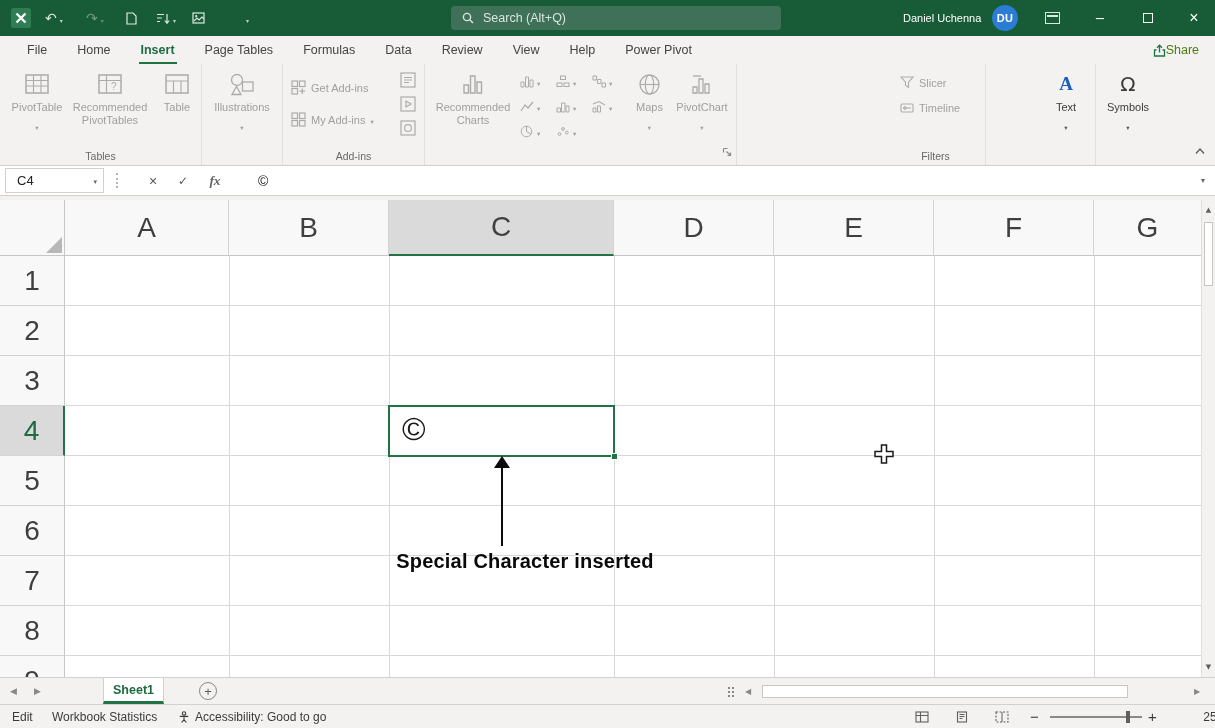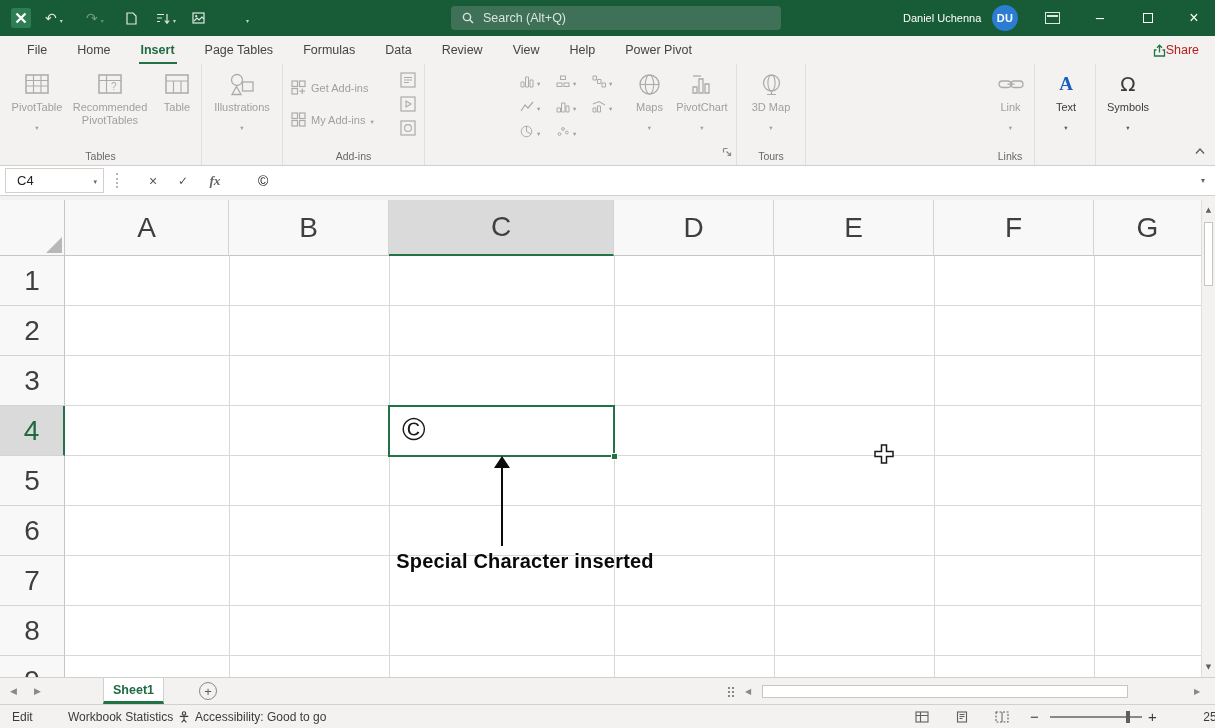--- a/index.html
+++ b/index.html
@@ -20,21 +20,21 @@
   .winbtn{position:absolute;top:0;width:44px;height:36px;display:flex;align-items:center;justify-content:center;color:#fff;font-size:13px}
   .maxbox{width:10px;height:10px;border:1.2px solid #fff}
   .ribopts{width:15px;height:12px;border:1.2px solid #dce8e1;position:relative}
   .ribopts::after{content:"";position:absolute;left:1px;right:1px;top:2px;height:1.5px;background:#dce8e1}
 
   
   .tabrow{position:absolute;top:36px;left:0;width:1215px;height:28px;background:#f3f2f1;display:flex;align-items:stretch;padding-left:12px}
   .tab{padding:0 15px;display:flex;align-items:center;font-size:12.5px;color:#444;position:relative;white-space:nowrap}
   .tab.active{color:#1e6b42;font-weight:700}
   .tab.active::after{content:"";position:absolute;left:13px;right:13px;bottom:0;height:2.5px;background:#217346}
-  .share{position:absolute;right:16px;top:0;height:28px;display:flex;align-items:center;font-size:12.5px;color:#b91c1c}
+  .share{position:absolute;right:16px;top:0;height:28px;display:flex;align-items:center;font-size:12.5px;color:#4d7c0f}
 
   
   .ribbon{position:absolute;top:64px;left:0;width:1215px;height:102px;background:#f3f2f1;border-bottom:1px solid #d2d0ce}
   .rg{position:absolute;top:0;height:101px;border-right:1px solid #e1dfdd}
   .glabel{position:absolute;left:2px;right:2px;bottom:3px;text-align:center;font-size:10.5px;color:#696867;white-space:nowrap}
   .bigbtn{position:absolute;top:5px;display:flex;flex-direction:column;align-items:center;gap:2px;text-align:center}
   .ricon{height:30px;display:flex;align-items:center;justify-content:center}
   .blab{font-size:11px;line-height:1.18;color:#a19f9d}
   .on .blab{color:#3b3b3b}
   .chev::after{content:"▾";font-family:"DejaVu Sans",sans-serif;font-size:6.5px;color:#a19f9d;line-height:1}
@@ -262,20 +262,28 @@
       <span class="mini" style="left:117px;top:56px">
           <svg width="16" height="16">
             <rect x="1" y="1" width="14" height="14" fill="none" stroke="#adaba9" stroke-width="1.2"></rect>
             <circle cx="8" cy="8" r="3.4" fill="none" stroke="#adaba9" stroke-width="1.1"></circle>
           </svg>
         </span>
       <div class="glabel">Add-ins</div>
     </div>
 
     <div class="rg" style="left:425px;width:312px">
+      <div class="bigbtn" style="left:16px;width:64px">
+        <span class="ricon">
+            <svg width="22" height="22">
+              <path d="M2 20v-8h4.5v8zM8.5 20V3H13v17zM15 20v-11h4.5v11z" fill="none" stroke="#adaba9" stroke-width="1.4"></path>
+            </svg>
+          </span>
+        <span class="blab">Recommended Charts</span>
+      </div>
       <span class="mini" style="left:95px;top:8px">
           <svg width="14" height="13">
             <path d="M1 12V7h3v5zM5.5 12V2h3v10zM10 12V5h3v7z" fill="none" stroke="#adaba9"></path>
           </svg>
           <span class="chev"></span>
         </span>
       <span class="mini" style="left:131px;top:8px">
           <svg width="14" height="13">
             <rect x="4.5" y="1" width="5" height="3.5" fill="none" stroke="#adaba9"></rect>
             <rect x="1" y="8" width="5" height="3.5" fill="none" stroke="#adaba9"></rect>
@@ -343,51 +351,40 @@
           </span>
         <span class="blab">PivotChart</span>
         <span class="chev"></span>
       </div>
       <span class="launcher"><svg width="10" height="10">
             <path d="M1.5 1.5v4M1.5 1.5h4" fill="none" stroke="#8a8886" stroke-width="1.2"></path>
             <path d="M4.5 4.5L8.5 8.5M8.5 5.5v3h-3" fill="none" stroke="#8a8886" stroke-width="1.2"></path>
           </svg></span>
     </div>
 
-    <div class="rg" style="left:737px;width:69px">
-      <div class="bigbtn" style="left:10px;width:48px">
-        <span class="ricon">
-            <svg width="23" height="23">
-              <circle cx="11.5" cy="10" r="8" fill="none" stroke="#adaba9" stroke-width="1.3"></circle>
-              <ellipse cx="11.5" cy="10" rx="3.6" ry="8" fill="none" stroke="#adaba9" stroke-width="1.1"></ellipse>
-              <path d="M11.5 18v3.5M7 21.5h9" stroke="#adaba9" stroke-width="1.2"></path>
-            </svg>
-          </span>
-        <span class="blab">3D Map</span>
-        <span class="chev"></span>
-      </div>
-      <div class="glabel">Tours</div>
-    </div>
-
-
-
-    <div class="rg" style="left:986px;width:49px">
-      <div class="bigbtn" style="left:4px;width:41px">
-        <span class="ricon">
-            <svg width="26" height="20">
-              <rect x="1" y="7" width="12" height="6.5" rx="3.2" fill="none" stroke="#adaba9" stroke-width="1.3"></rect>
-              <rect x="13" y="7" width="12" height="6.5" rx="3.2" fill="none" stroke="#adaba9" stroke-width="1.3"></rect>
-              <path d="M9.5 10.2h7" stroke="#adaba9" stroke-width="1.3"></path>
-            </svg>
-          </span>
-        <span class="blab">Link</span>
-        <span class="chev"></span>
-      </div>
-      <div class="glabel">Links</div>
-    </div>
+
+
+    <div class="rg" style="left:886px;width:100px">
+      <div class="smbtn" style="left:14px;top:12px">
+        <svg width="14" height="13">
+            <path d="M1 1h12L8.5 6.2v5.3L5.5 9.3V6.2z" fill="none" stroke="#adaba9" stroke-width="1.1"></path>
+          </svg>
+        <span>Slicer</span>
+      </div>
+      <div class="smbtn" style="left:14px;top:38px">
+        <svg width="14" height="12">
+            <rect x="1" y="2" width="12" height="8" rx="1" fill="none" stroke="#adaba9" stroke-width="1.1"></rect>
+            <path d="M3 6h8" stroke="#adaba9"></path>
+            <circle cx="5" cy="6" r="1.3" fill="none" stroke="#adaba9"></circle>
+          </svg>
+        <span>Timeline</span>
+      </div>
+      <div class="glabel">Filters</div>
+    </div>
+
 
     <div class="rg" style="left:1035px;width:61px">
       <div class="bigbtn on" style="left:8px;width:46px">
         <span class="ricon">
             <span class="texticon">A</span>
           </span>
         <span class="blab">Text</span>
         <span class="chev"></span>
       </div>
     </div>
@@ -485,21 +482,21 @@
         <span>+</span>
       </span>
     <span class="dots"></span>
     <span class="snav dj" style="left:745px;font-size:8px">◀</span>
     <span class="hthumb"></span>
     <span class="snav dj" style="left:1194px;font-size:8px">▶</span>
   </div>
 
   <div class="status">
     <span class="sitem" style="left:12px">Edit</span>
-    <span class="sitem" style="left:68px">Workbook Statistics</span>
+    <span class="sitem" style="left:52px">Workbook Statistics</span>
     <span class="sitem" style="left:178px">
       <svg width="12" height="12">
           <circle cx="6" cy="2.4" r="1.7" fill="none" stroke="#3b3b3b" stroke-width="1.1"></circle>
           <path d="M1.8 5.4h8.4M6 5.4v3.4M6 8.8l-2.4 2.6M6 8.8l2.4 2.6" fill="none" stroke="#3b3b3b" stroke-width="1.1"></path>
         </svg>
       <span>Accessibility: Good to go</span>
     </span>
     <span class="viewbtn" style="left:908px">
         <svg width="14" height="12">
           <rect x="1" y="1" width="12" height="10" fill="none" stroke="#5f5f5f" stroke-width="1.1"></rect>

